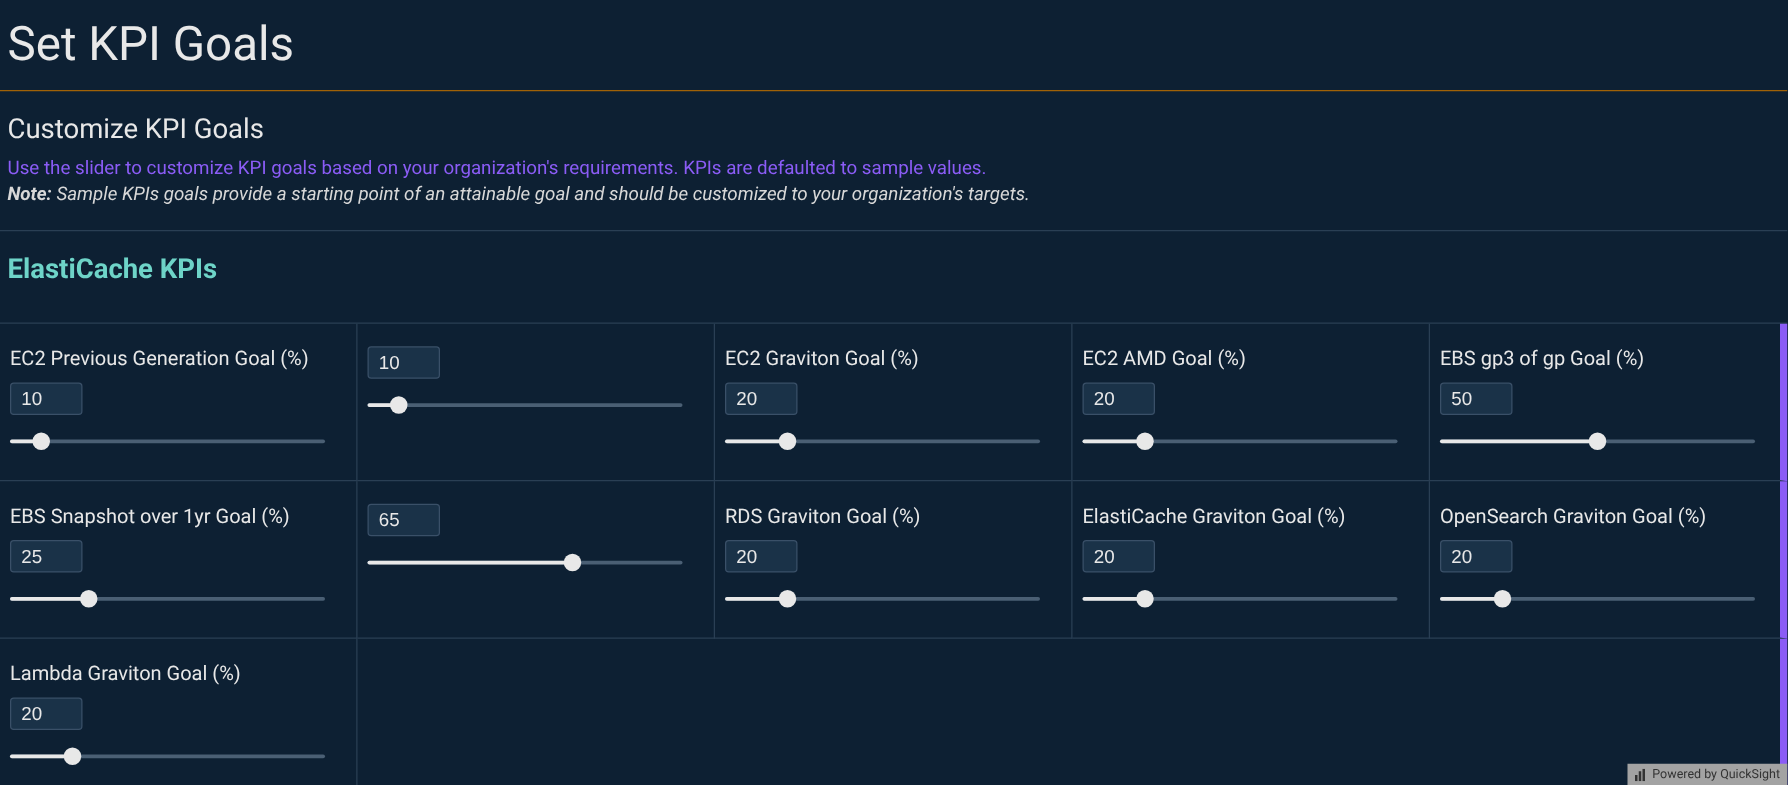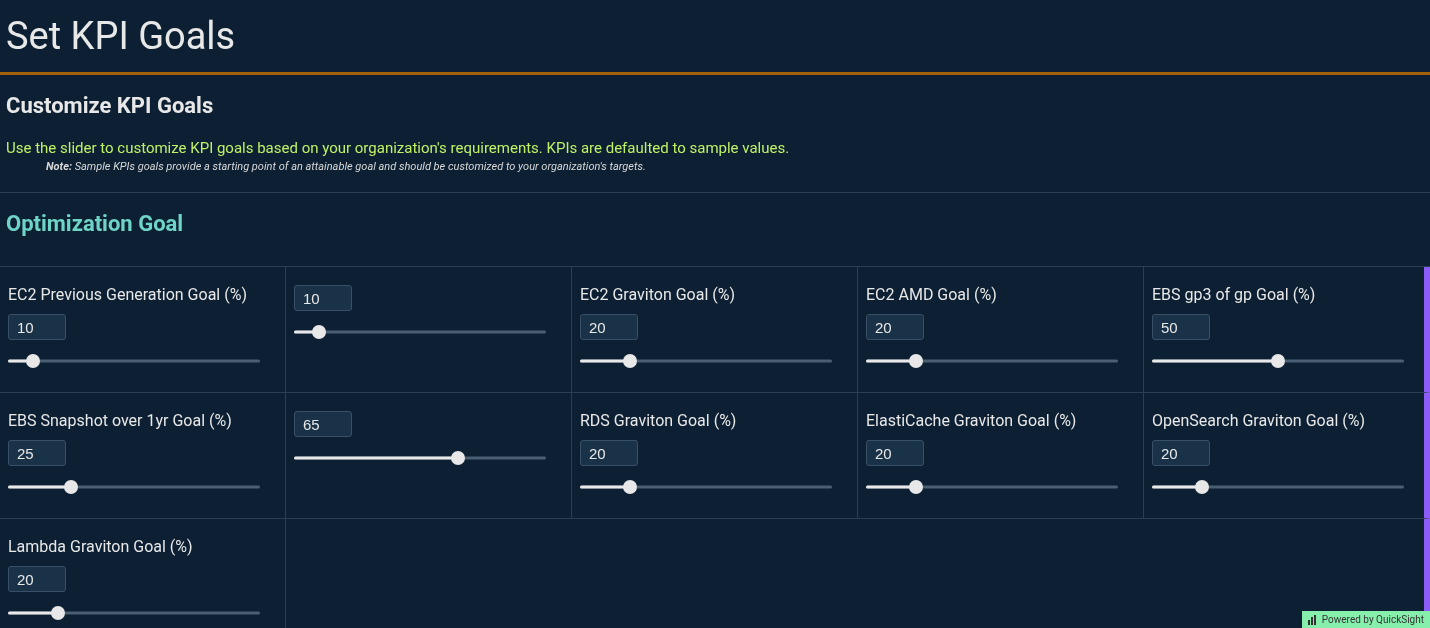--- a/index.html
+++ b/index.html
@@ -13,42 +13,41 @@
       font-family: -apple-system, BlinkMacSystemFont, "Segoe UI", Roboto, Helvetica, Arial, sans-serif;
       width: 1430px;
       height: 628px;
       overflow: hidden;
       position: relative;
     }
     .page-title {
       font-size: 38px;
       font-weight: 400;
       padding: 14px 6px 14px 6px;
-      border-bottom: 3px solid #a16207;
+      border-bottom: 1px solid #a16207;
     }
     .section-header {
       padding: 18px 6px 18px 6px;
       border-bottom: 1px solid #2a3f54;
     }
     .section-title {
       font-size: 22px;
-      font-weight: 700;
-      margin-bottom: 20px;
+      font-weight: 400;
+      margin-bottom: 8px;
     }
     .section-desc {
       font-size: 15px;
       line-height: 1.4;
-      color: #bef264;
+      color: #8b5cf6;
     }
     .section-note {
-      font-size: 11px;
+      font-size: 15px;
       font-style: italic;
       line-height: 1.4;
       color: #d8d8d8;
-      margin-left: 40px;
     }
     .section-note .note-label {
       font-weight: 700;
     }
     .kpi-section-title {
       font-size: 22px;
       font-weight: 700;
       color: #6ed4c8;
       padding: 18px 6px 30px 6px;
     }
@@ -118,21 +117,21 @@
       cursor: pointer;
     }
     .empty-cell {
       border-right: none;
       border-bottom: none;
     }
     .footer-badge {
       position: absolute;
       bottom: 0;
       right: 0;
-      background-color: #86efac;
+      background-color: #a3a3a3;
       color: #333;
       font-size: 10px;
       padding: 3px 6px;
       display: flex;
       align-items: center;
       gap: 4px;
     }
     .footer-icon {
       width: 10px;
       height: 10px;
@@ -145,21 +144,21 @@
 <h1 class="page-title">Set KPI Goals</h1>
 
 <div class="section-header">
   <h2 class="section-title">Customize KPI Goals</h2>
   <p class="section-desc">Use the slider to customize KPI goals based on  your organization's requirements. KPIs are defaulted to sample values.</p>
   <p class="section-note">
     <span class="note-label">Note:</span><span> Sample KPIs goals provide a starting point of an attainable goal and should be customized to your organization's targets.</span>
   </p>
 </div>
 
-<h2 class="kpi-section-title">Optimization Goal</h2>
+<h2 class="kpi-section-title">ElastiCache KPIs</h2>
 
 <div class="kpi-grid" id="kpi-grid">
     <div class="kpi-cell"><div class="kpi-label">EC2 Previous Generation Goal (%)</div><input class="kpi-input" type="text" value="10" style=""><div class="slider-container">
         <div class="slider-track"></div>
         <div class="slider-fill" style="width: 10%;"></div>
         <div class="slider-thumb" style="left: 10%;"></div>
       </div></div>
     <div class="kpi-cell"><input class="kpi-input" type="text" value="10" style=""><div class="slider-container">
         <div class="slider-track"></div>
         <div class="slider-fill" style="width: 10%;"></div>

